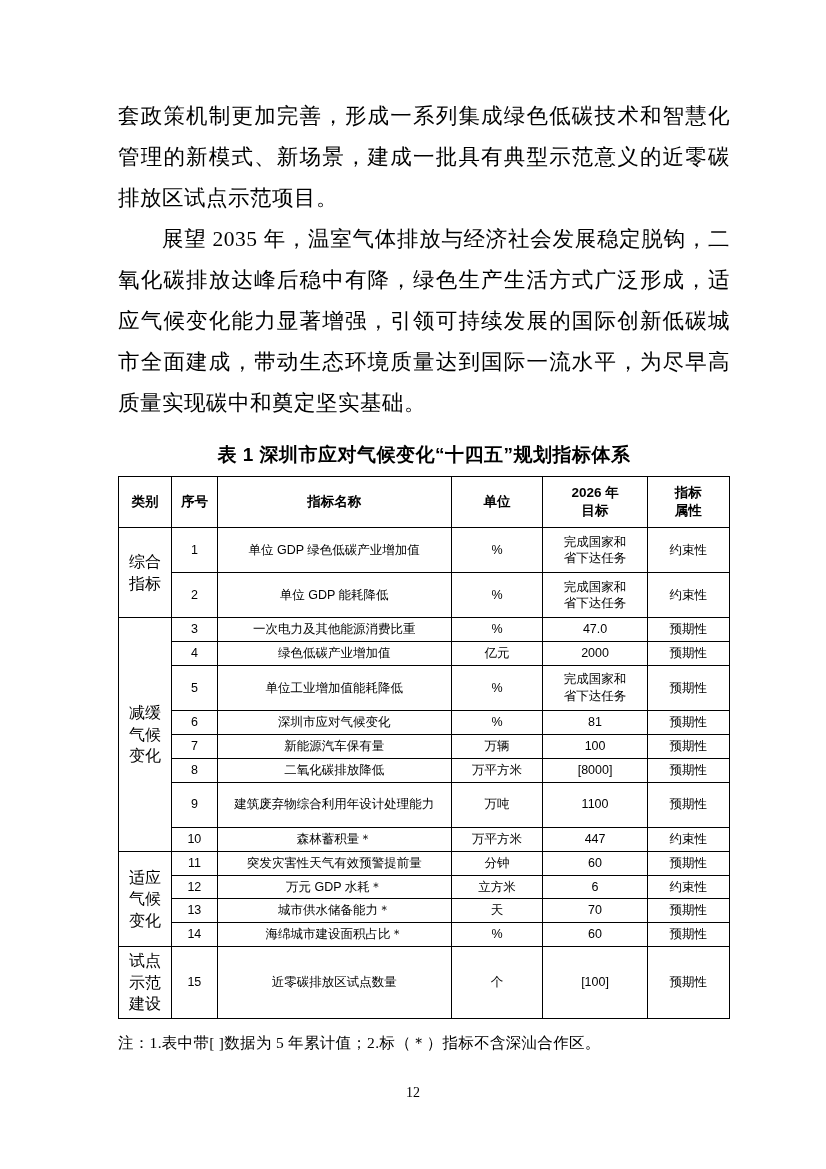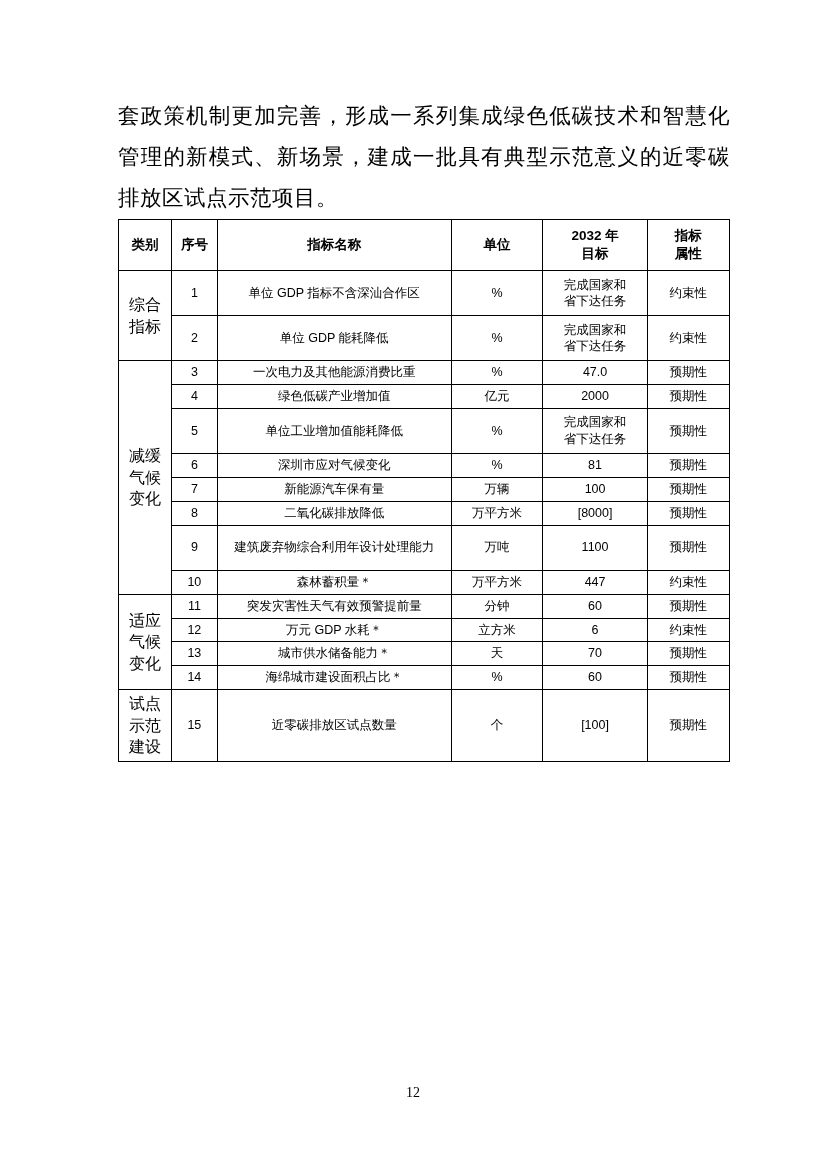--- a/index.html
+++ b/index.html
@@ -93,56 +93,58 @@
     font-family: "Liberation Serif", serif;
     font-size: 14px;
   }
 </style>
 </head>
 <body>
 
 <div class="page">
 
   <p class="body-text">套政策机制更加完善，形成一系列集成绿色低碳技术和智慧化管理的新模式、新场景，建成一批具有典型示范意义的近零碳排放区试点示范项目。</p>
-
+  <p class="body-text indent">展望 2035 年，温室气体排放与经济社会发展稳定脱钩，二氧化碳排放达峰后稳中有降，绿色生产生活方式广泛形成，适应气候变化能力显著增强，引领可持续发展的国际创新低碳城市全面建成，带动生态环境质量达到国际一流水平，为尽早高质量实现碳中和奠定坚实基础。</p>
+
+  <div class="table-title">表 1 深圳市应对气候变化“十四五”规划指标体系</div>
 
   <table class="indicator">
     <colgroup>
       <col class="col-cat">
       <col class="col-no">
       <col class="col-name">
       <col class="col-unit">
       <col class="col-target">
       <col class="col-attr">
     </colgroup>
     <thead>
       <tr>
         <td>类别</td>
         <td>序号</td>
         <td>指标名称</td>
         <td>单位</td>
         <td>
-          <div>2032 年</div>
+          <div>2026 年</div>
           <div>目标</div>
         </td>
         <td>
           <div>指标</div>
           <div>属性</div>
         </td>
       </tr>
     </thead>
     <tbody>
 
       <tr class="row-tall">
         <td class="cat-cell" rowspan="2">
           <div>综合</div>
           <div>指标</div>
         </td>
         <td>1</td>
-        <td class="name-cell">单位 GDP 指标不含深汕合作区</td>
+        <td class="name-cell">单位 GDP 绿色低碳产业增加值</td>
         <td>%</td>
         <td>
           <div>完成国家和</div>
           <div>省下达任务</div>
         </td>
         <td>约束性</td>
       </tr>
 
       <tr class="row-tall">
         <td>2</td>
@@ -273,16 +275,17 @@
         <td>15</td>
         <td class="name-cell">近零碳排放区试点数量</td>
         <td>个</td>
         <td>[100]</td>
         <td>预期性</td>
       </tr>
 
     </tbody>
   </table>
 
+  <div class="note">注：1.表中带[ ]数据为 5 年累计值；2.标（＊）指标不含深汕合作区。</div>
 
 </div>
 
 <div class="page-num">12</div>
 
 </body></html>

